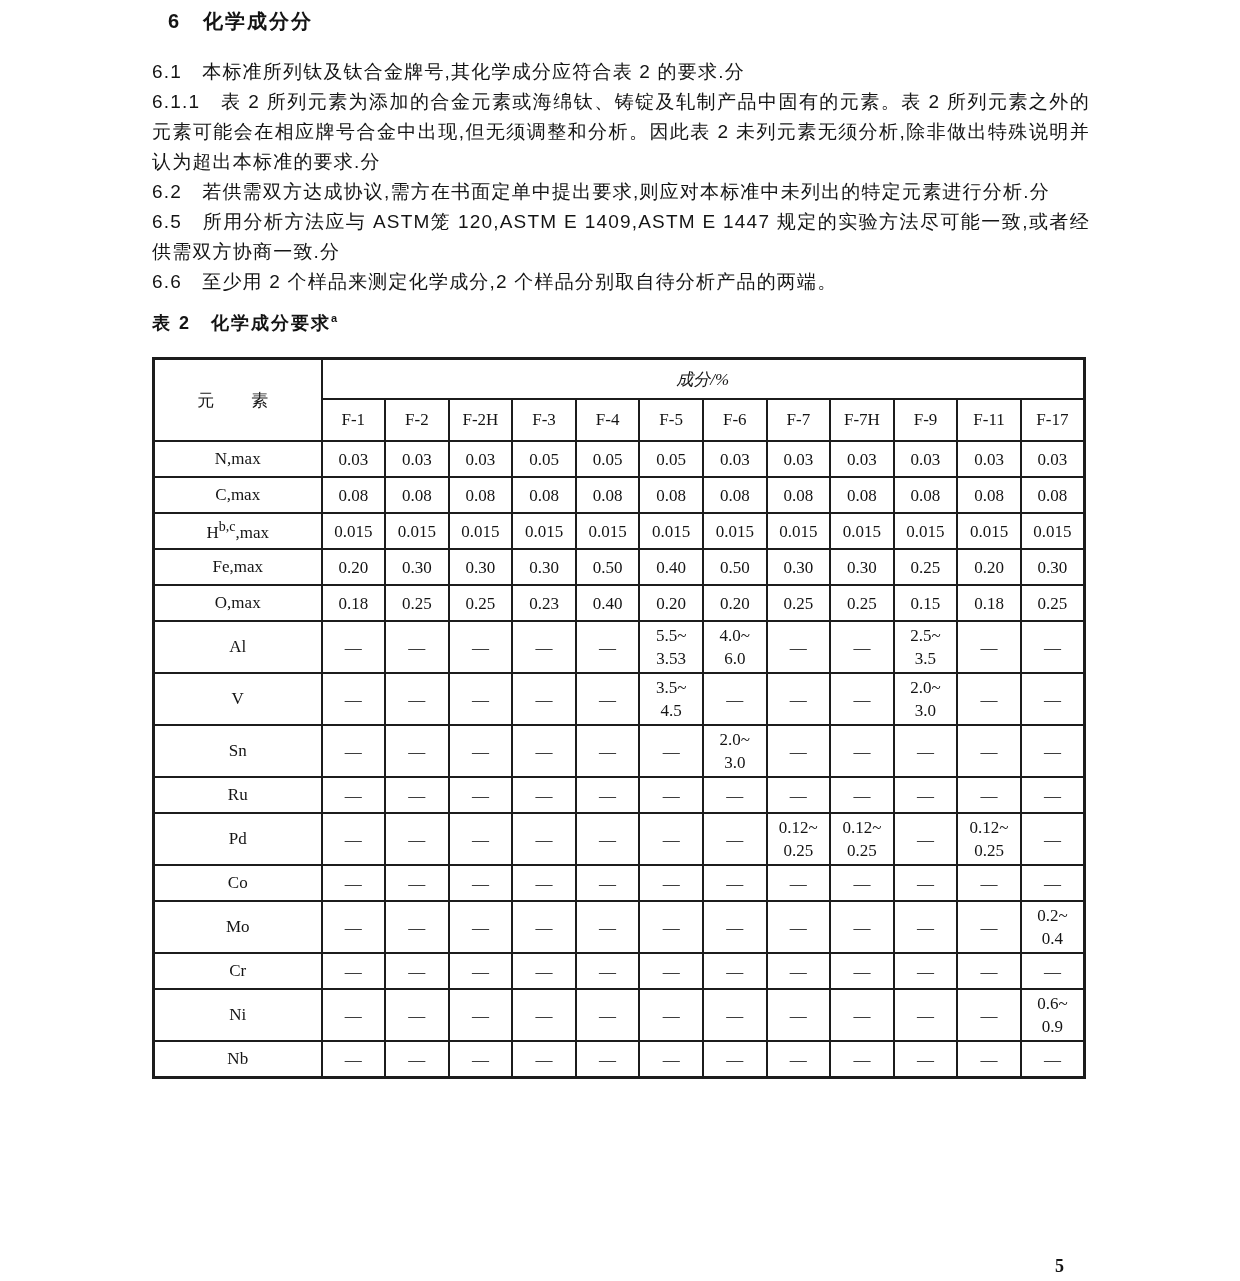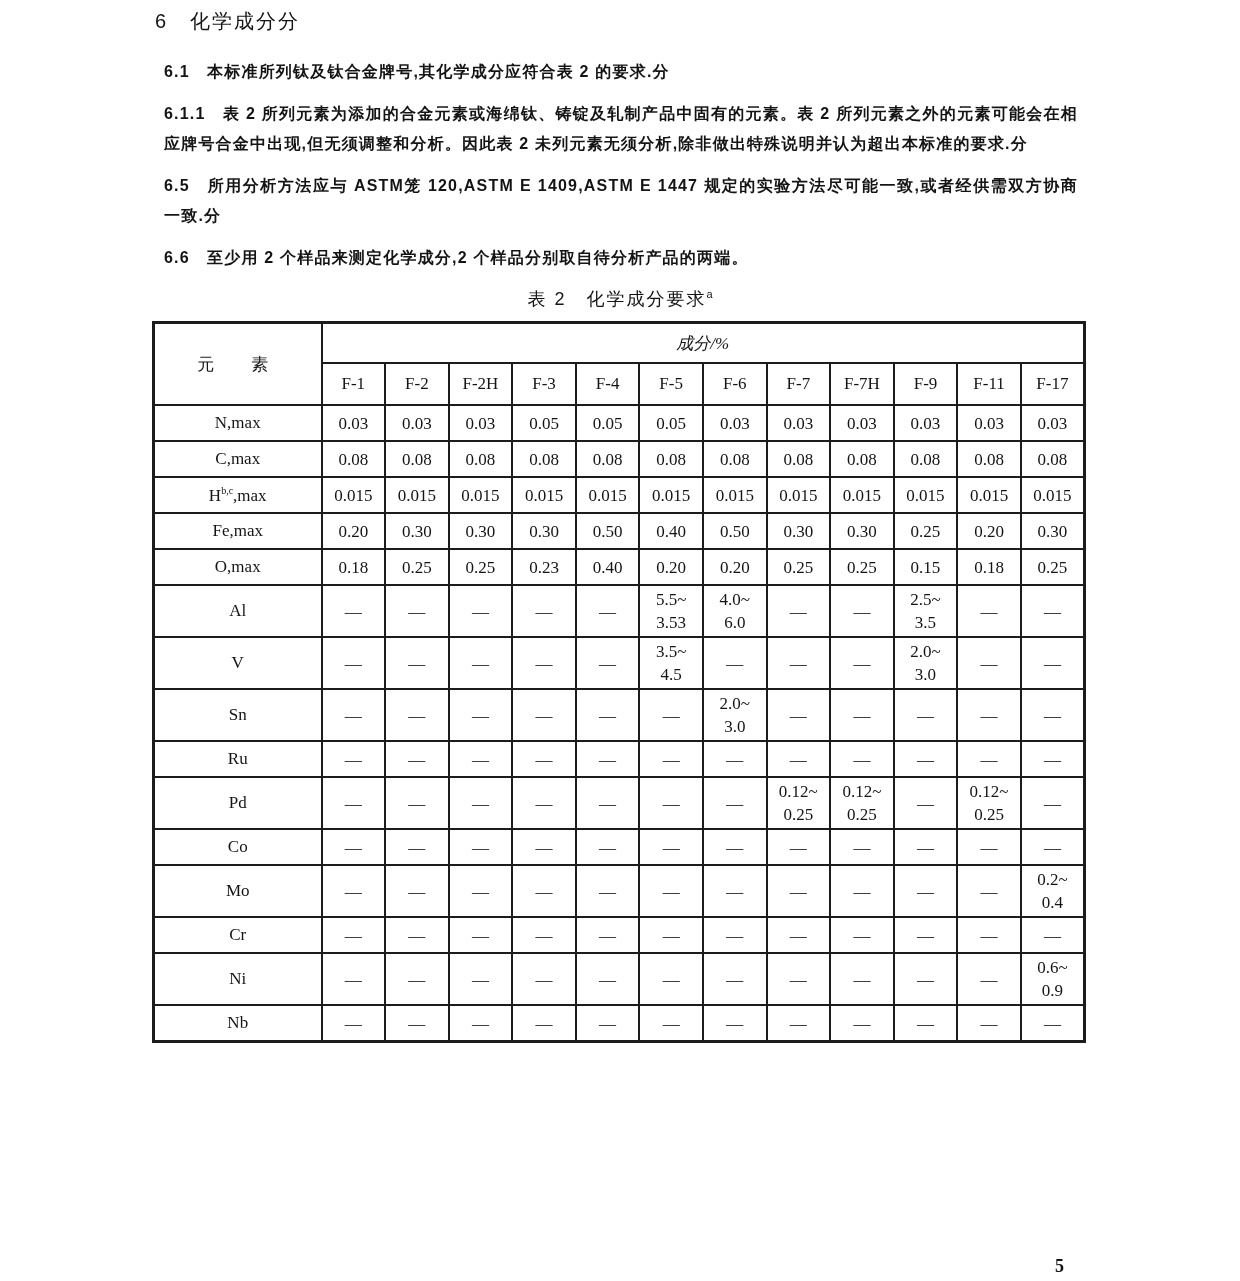--- a/index.html
+++ b/index.html
@@ -11,38 +11,37 @@
     position: relative;
     overflow: hidden;
   }
   .content {
     position: absolute;
     left: 152px; top: 8px;
     width: 938px;
   }
   .sec-heading {
     font-size: 20px;
+    font-weight: 700;
+    letter-spacing: 2px;
+    margin: 0 0 22px 16px;
+  }
+  .para {
+    font-size: 19px;
     font-weight: 400;
-    letter-spacing: 2px;
-    margin: 0 0 22px 3px;
-  }
-  .para {
-    font-size: 16px;
-    font-weight: 700;
     line-height: 30px;
     letter-spacing: 1.2px;
     text-align: justify;
-    margin: 12px;
+    margin: 0;
   }
   .table-title {
-    text-align: center;
     font-size: 18px;
-    font-weight: 400;
+    font-weight: 700;
     letter-spacing: 2px;
-    margin: 14px 0 10px 0;
+    margin: 14px 0 22px 0;
   }
   .table-title sup { font-size: 11px; }
   table.comp {
     width: 934px;
     border-collapse: collapse;
     table-layout: fixed;
     border: 3px solid #1c1c1c;
   }
   table.comp th, table.comp td {
     border: 2px solid #1c1c1c;
@@ -62,21 +61,21 @@
   th.group-cell {
     font-family: "Liberation Sans", sans-serif;
     font-size: 18px;
     font-weight: 700;
     font-style: italic;
     height: 34px;
     margin-left: 39px;
   }
   th.grade-cell { height: 36px; font-size: 17px; }
   td.element-cell { height: 30px; margin-top: 12px; }
-  td.element-cell sup { font-size: 10px; }
+  td.element-cell sup { font-size: 14px; }
   td.value-cell {
     white-space: pre-line;
     line-height: 23px;
   }
   .page-number {
     position: absolute;
     right: 176px;
     bottom: 4px;
     font-family: "Liberation Serif", serif;
     font-size: 18px;
@@ -85,20 +84,21 @@
 </style>
 </head>
 <body>
 
 <div class="content">
 
   <h2 class="sec-heading">6　化学成分分</h2>
 
   <p class="para">6.1　本标准所列钛及钛合金牌号,其化学成分应符合表 2 的要求.分</p>
   <p class="para">6.1.1　表 2 所列元素为添加的合金元素或海绵钛、铸锭及轧制产品中固有的元素。表 2 所列元素之外的元素可能会在相应牌号合金中出现,但无须调整和分析。因此表 2 未列元素无须分析,除非做出特殊说明并认为超出本标准的要求.分</p>
+  <p class="para">6.2　若供需双方达成协议,需方在书面定单中提出要求,则应对本标准中未列出的特定元素进行分析.分</p>
   <p class="para">6.5　所用分析方法应与 ASTM笼 120,ASTM E 1409,ASTM E 1447 规定的实验方法尽可能一致,或者经供需双方协商一致.分</p>
   <p class="para">6.6　至少用 2 个样品来测定化学成分,2 个样品分别取自待分析产品的两端。</p>
 
   <div class="table-title">
     <span>表 2　化学成分要求</span><sup>a</sup>
   </div>
 
   <table class="comp">
     <colgroup id="comp-cols">
       <col style="width:168px">

